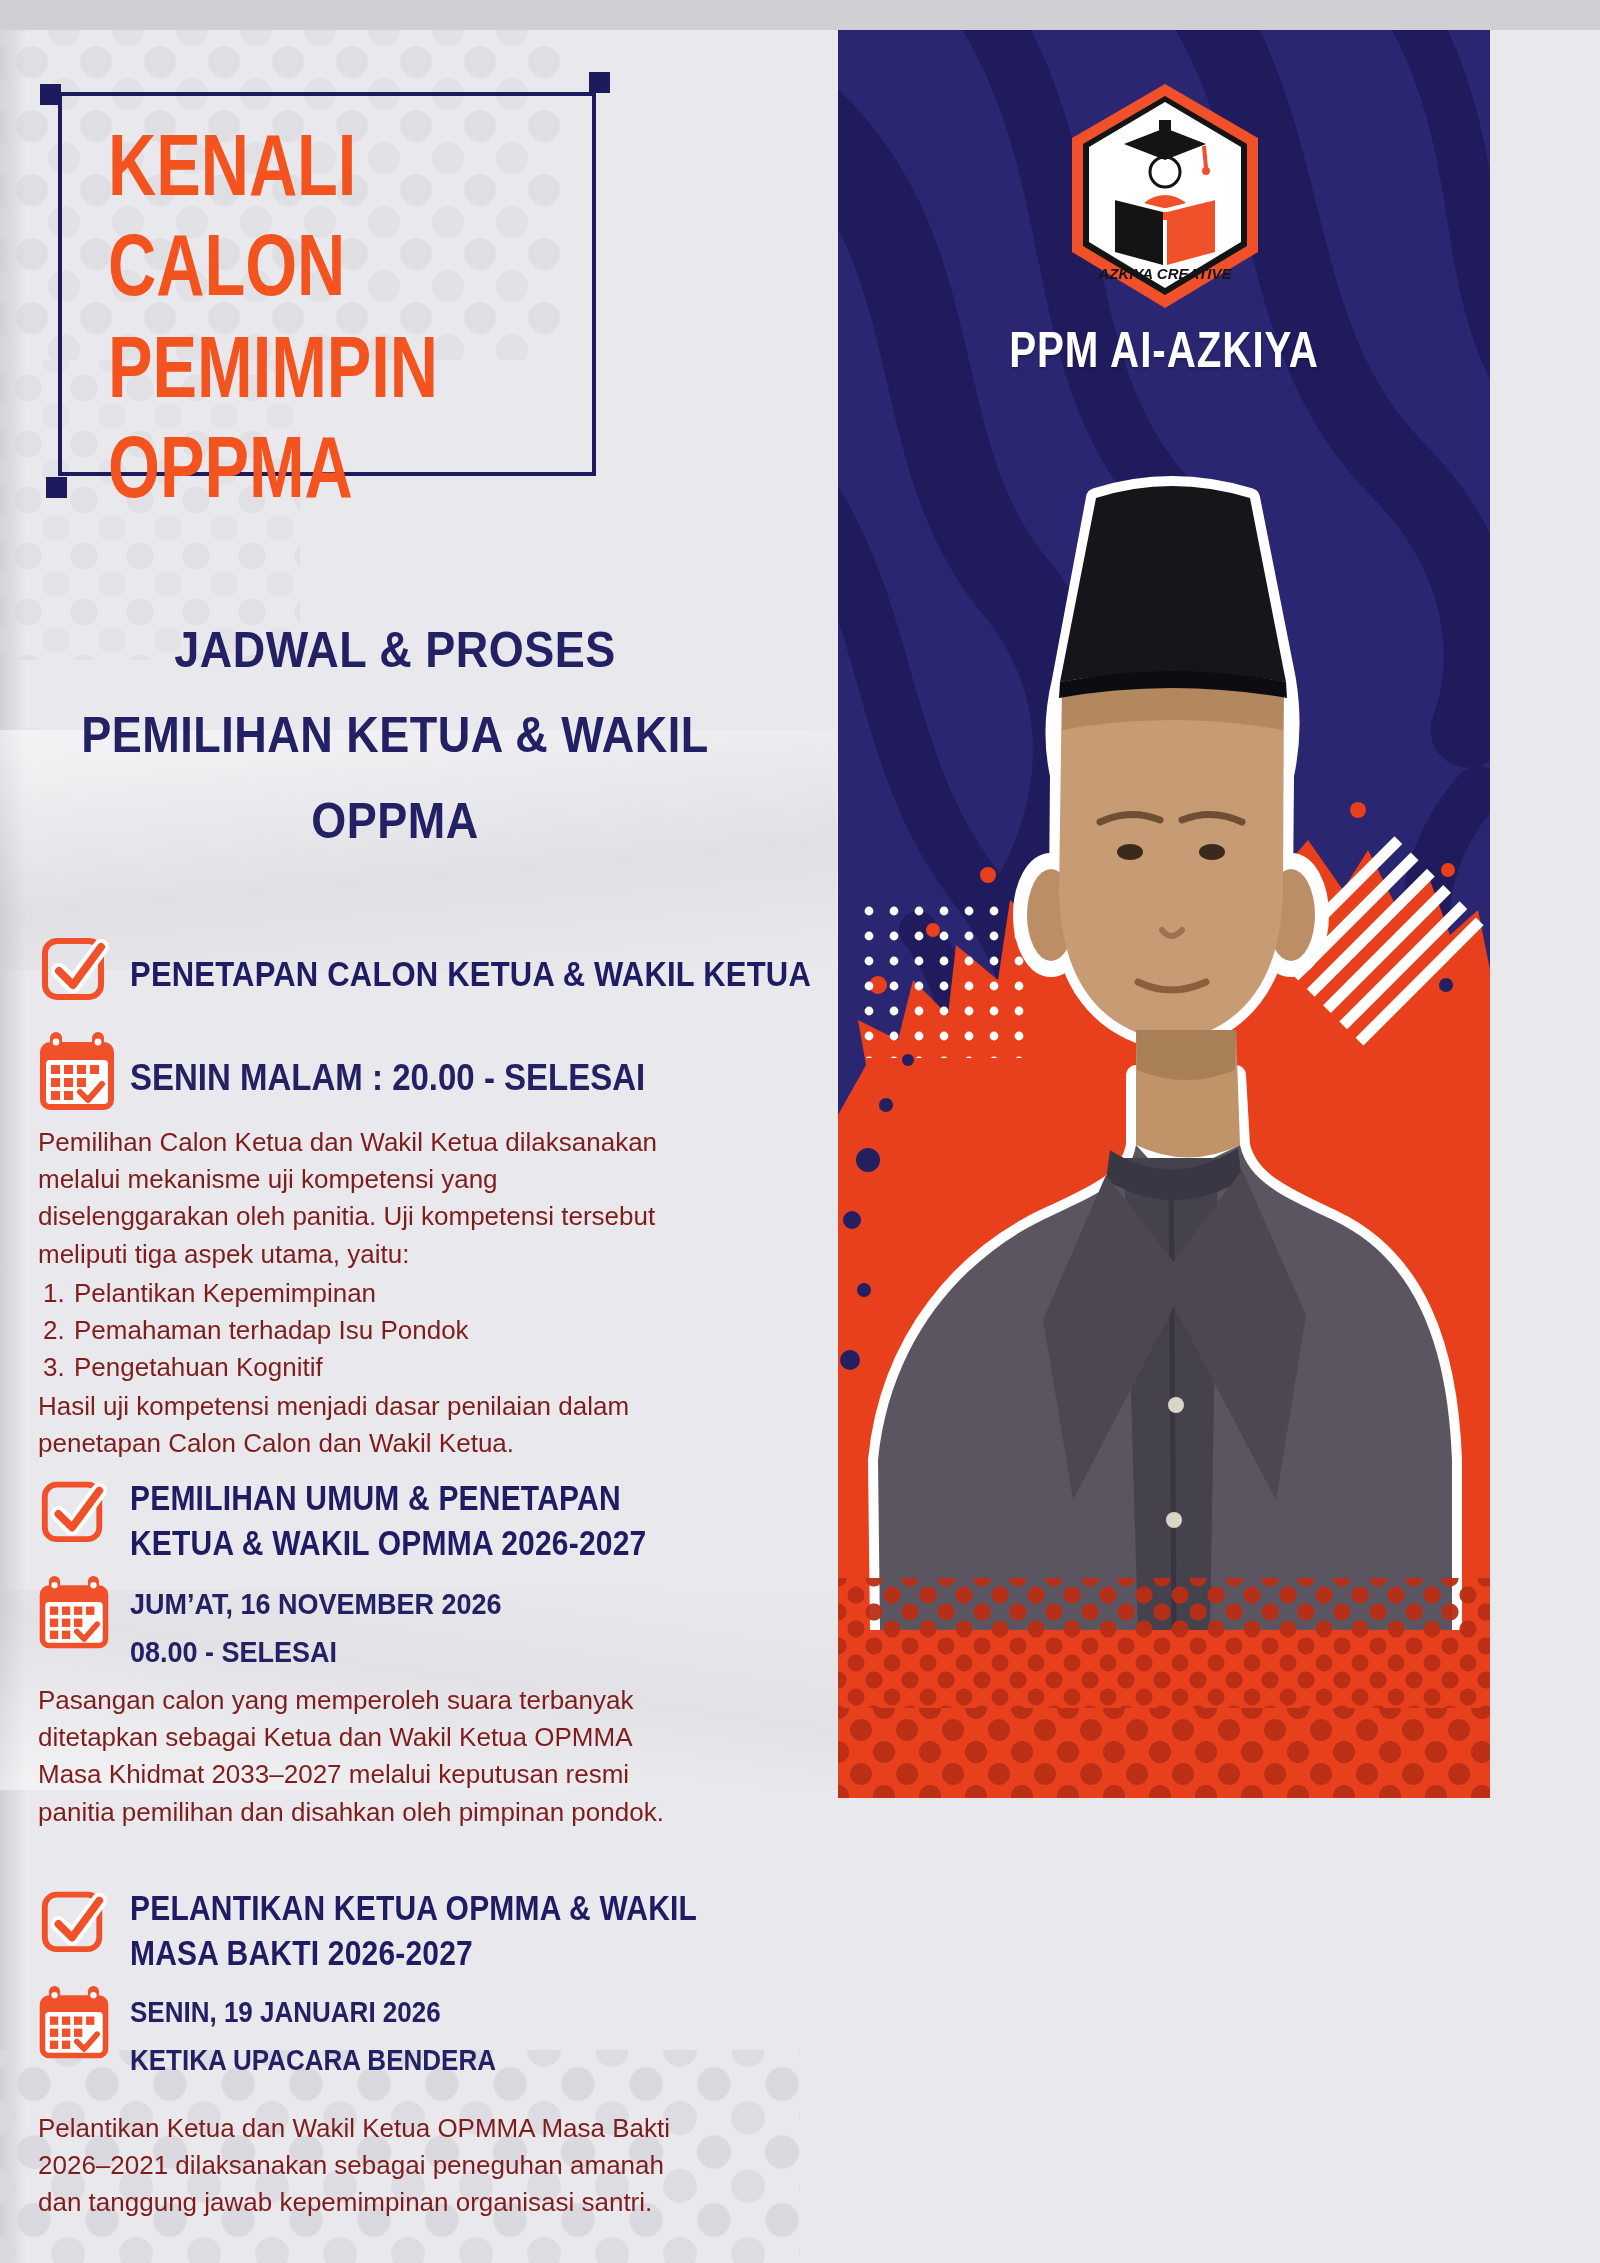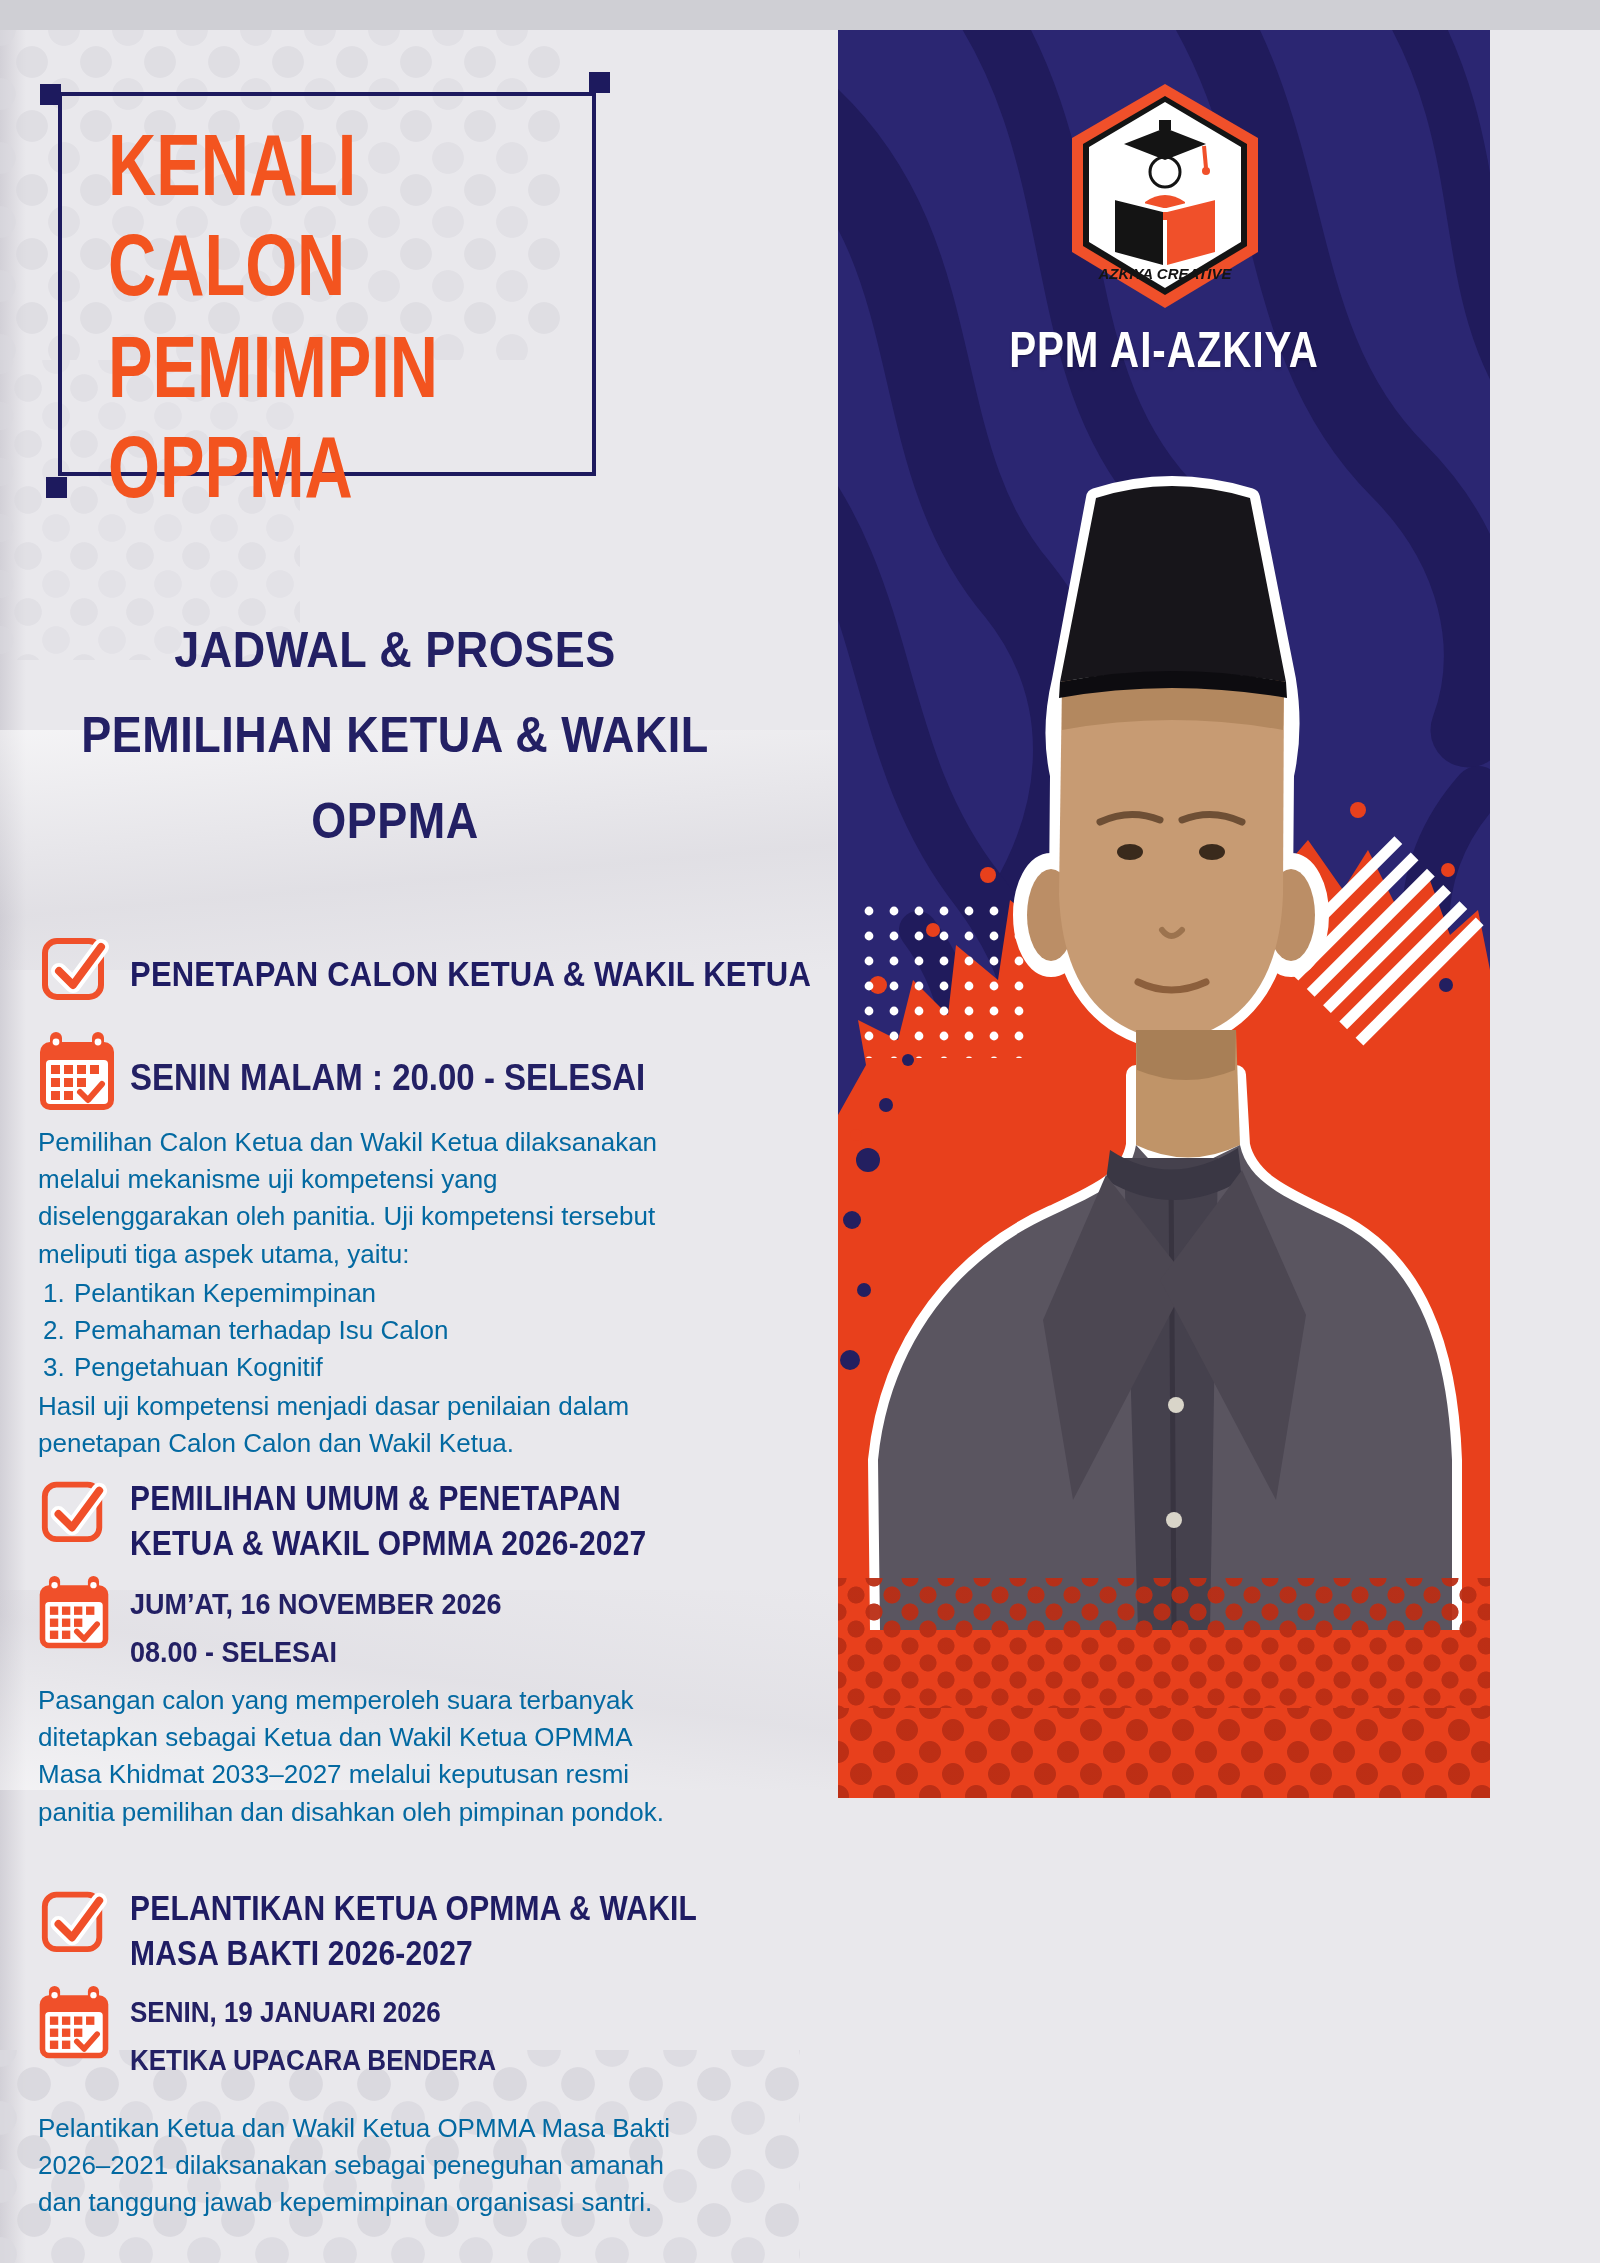--- a/index.html
+++ b/index.html
@@ -43,21 +43,21 @@
   }
   .main-heading{position:absolute;left:0;top:578px;width:790px;text-align:center;
     color:#232064;font-weight:800;font-size:45px;line-height:1.72;
     transform:scaleY(1.1);transform-origin:center top;letter-spacing:.5px;}
 
   .icon-abs{position:absolute;}
   .sec-head{position:absolute;color:#1f1c63;font-weight:800;
     transform:scaleY(1.14);transform-origin:left top;letter-spacing:.2px;}
   .sched-head{position:absolute;color:#232064;font-weight:800;
     transform:scaleY(1.12);transform-origin:left top;}
-  .para{position:absolute;color:#0369a1;font-size:26px;line-height:1.43;width:648px;}
+  .para{position:absolute;color:#7f1d1d;font-size:26px;line-height:1.43;width:648px;}
   .para ol{margin:2px 0 2px 0;padding-left:34px;}
   .para li{padding-left:2px;}
 
   
   #panel{position:absolute;left:838px;top:0;width:652px;height:1768px;
     background:#2b2672;overflow:hidden;}
   #panel svg{position:absolute;left:0;top:0;}
   .panel-text{position:absolute;left:0;width:652px;text-align:center;color:#fff;}
   .org-name{top:296px;font-size:42px;font-weight:800;
     transform:scale(.96,1.18);letter-spacing:1px;
@@ -135,21 +135,21 @@
         <rect x="28" y="61" width="9" height="9"></rect>
     </g>
     <path d="M44 62 l8 8 l14 -16" fill="none" stroke="#f0502a" stroke-width="6" stroke-linecap="round" stroke-linejoin="round"></path>
   </svg>
   <div class="sched-head" style="left:130px;top:1026px;font-size:33px">SENIN MALAM : 20.00 - SELESAI</div>
 
   <div class="para" style="left:38px;top:1094px">
     <span>Pemilihan Calon Ketua dan Wakil Ketua dilaksanakan melalui mekanisme uji kompetensi yang diselenggarakan oleh panitia. Uji kompetensi tersebut meliputi tiga aspek utama, yaitu:</span>
     <ol>
       <li>Pelantikan Kepemimpinan</li>
-      <li>Pemahaman terhadap Isu Calon</li>
+      <li>Pemahaman terhadap Isu Pondok</li>
       <li>Pengetahuan Kognitif</li>
     </ol>
     <span>Hasil uji kompetensi menjadi dasar penilaian dalam penetapan Calon Calon dan Wakil Ketua.</span>
   </div>
 
   <svg class="icon-abs" style="left:38px;top:1444px" width="72" height="72" viewBox="0 0 74 74">
     <rect x="7" y="11" width="56" height="56" rx="12" fill="none" stroke="#f0502a" stroke-width="6"></rect>
     <path d="M21 41 L35 55 L63 17" fill="none" stroke="#ffffff" stroke-width="16" stroke-linecap="round" stroke-linejoin="round"></path>
     <path d="M21 41 L35 55 L63 17" fill="none" stroke="#f0502a" stroke-width="8" stroke-linecap="round" stroke-linejoin="round"></path>
   </svg>

